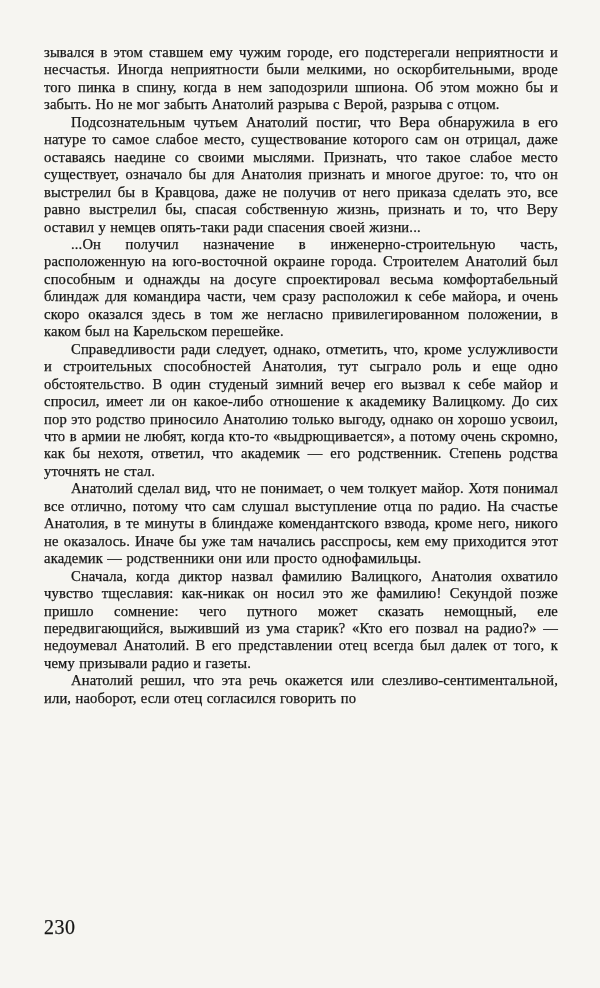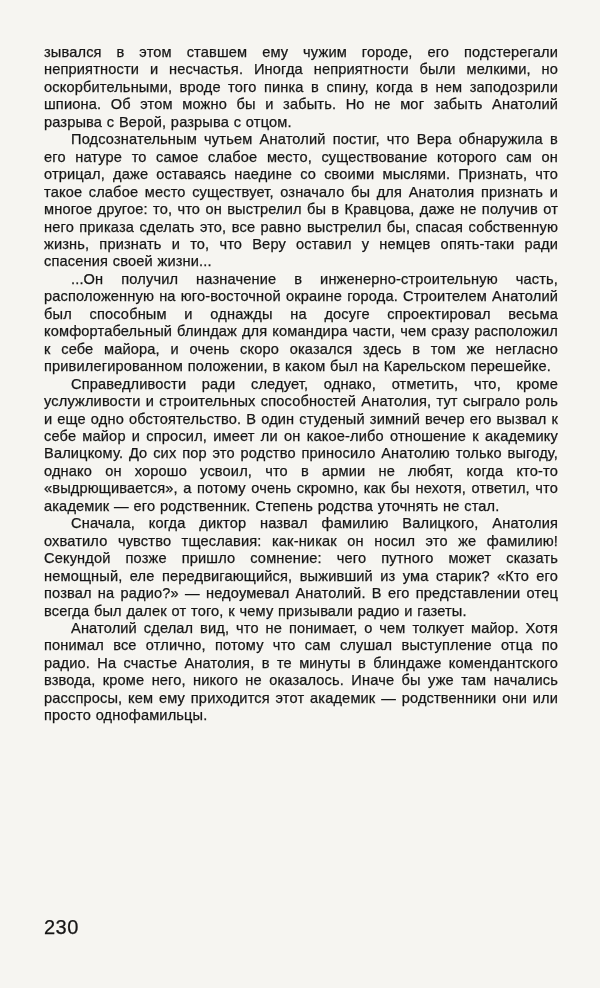--- a/index.html
+++ b/index.html
@@ -8,21 +8,21 @@
     background: #e9e7e2;
   }
   .scan-page {
     position: relative;
     width: 600px;
     height: 988px;
     margin: 0 auto;
     background: #f6f5f1;
     box-sizing: border-box;
     padding: 44px 42px 0 44px;
-    font-family: Liberation Sans, sans-serif;
+    font-family: Liberation Serif, serif;
     color: #161616;
     overflow: hidden;
   }
   .text-block p {
     margin: 0;
     text-align: justify;
     font-size: 14.6px;
     line-height: 17.45px;
     text-indent: 27px;
     letter-spacing: 0.15px;
@@ -43,17 +43,18 @@
 </style>
 </head>
 <body>
 
 <div class="scan-page">
   <div class="text-block">
     <p class="no-indent">зывался в этом ставшем ему чужим городе, его подстерегали неприятности и несчастья. Иногда неприятности были мелкими, но оскорбительными, вроде того пинка в спину, когда в нем заподозрили шпиона. Об этом можно бы и забыть. Но не мог забыть Анатолий разрыва с Верой, разрыва с отцом.</p>
     <p>Подсознательным чутьем Анатолий постиг, что Вера обнаружила в его натуре то самое слабое место, существование которого сам он отрицал, даже оставаясь наедине со своими мыслями. Признать, что такое слабое место существует, означало бы для Анатолия признать и многое другое: то, что он выстрелил бы в Кравцова, даже не получив от него приказа сделать это, все равно выстрелил бы, спасая собственную жизнь, признать и то, что Веру оставил у немцев опять-таки ради спасения своей жизни...</p>
     <p>...Он получил назначение в инженерно-строительную часть, расположенную на юго-восточной окраине города. Строителем Анатолий был способным и однажды на досуге спроектировал весьма комфортабельный блиндаж для командира части, чем сразу расположил к себе майора, и очень скоро оказался здесь в том же негласно привилегированном положении, в каком был на Карельском перешейке.</p>
     <p>Справедливости ради следует, однако, отметить, что, кроме услужливости и строительных способностей Анатолия, тут сыграло роль и еще одно обстоятельство. В один студеный зимний вечер его вызвал к себе майор и спросил, имеет ли он какое-либо отношение к академику Валицкому. До сих пор это родство приносило Анатолию только выгоду, однако он хорошо усвоил, что в армии не любят, когда кто-то «выдрющивается», а потому очень скромно, как бы нехотя, ответил, что академик — его родственник. Степень родства уточнять не стал.</p>
+    <p>Анатолий сделал вид, что не понимает, о чем толкует майор. Хотя понимал все отлично, потому что сам слушал выступление отца по радио. На счастье Анатолия, в те минуты в блиндаже комендантского взвода, кроме него, никого не оказалось. Иначе бы уже там начались расспросы, кем ему приходится этот академик — родственники они или просто однофамильцы.</p>
     <p>Сначала, когда диктор назвал фамилию Валицкого, Анатолия охватило чувство тщеславия: как-никак он носил это же фамилию! Секундой позже пришло сомнение: чего путного может сказать немощный, еле передвигающийся, выживший из ума старик? «Кто его позвал на радио?» — недоумевал Анатолий. В его представлении отец всегда был далек от того, к чему призывали радио и газеты.</p>
-    <p>Анатолий сделал вид, что не понимает, о чем толкует майор. Хотя понимал все отлично, потому что сам слушал выступление отца по радио. На счастье Анатолия, в те минуты в блиндаже комендантского взвода, кроме него, никого не оказалось. Иначе бы уже там начались расспросы, кем ему приходится этот академик — родственники они или просто однофамильцы.</p>
+    <p>Анатолий решил, что эта речь окажется или слезливо-сентиментальной, или, наоборот, если отец согласился  говорить  по</p>
   </div>
   <div class="page-number">230</div>
 </div>
 
 </body></html>

